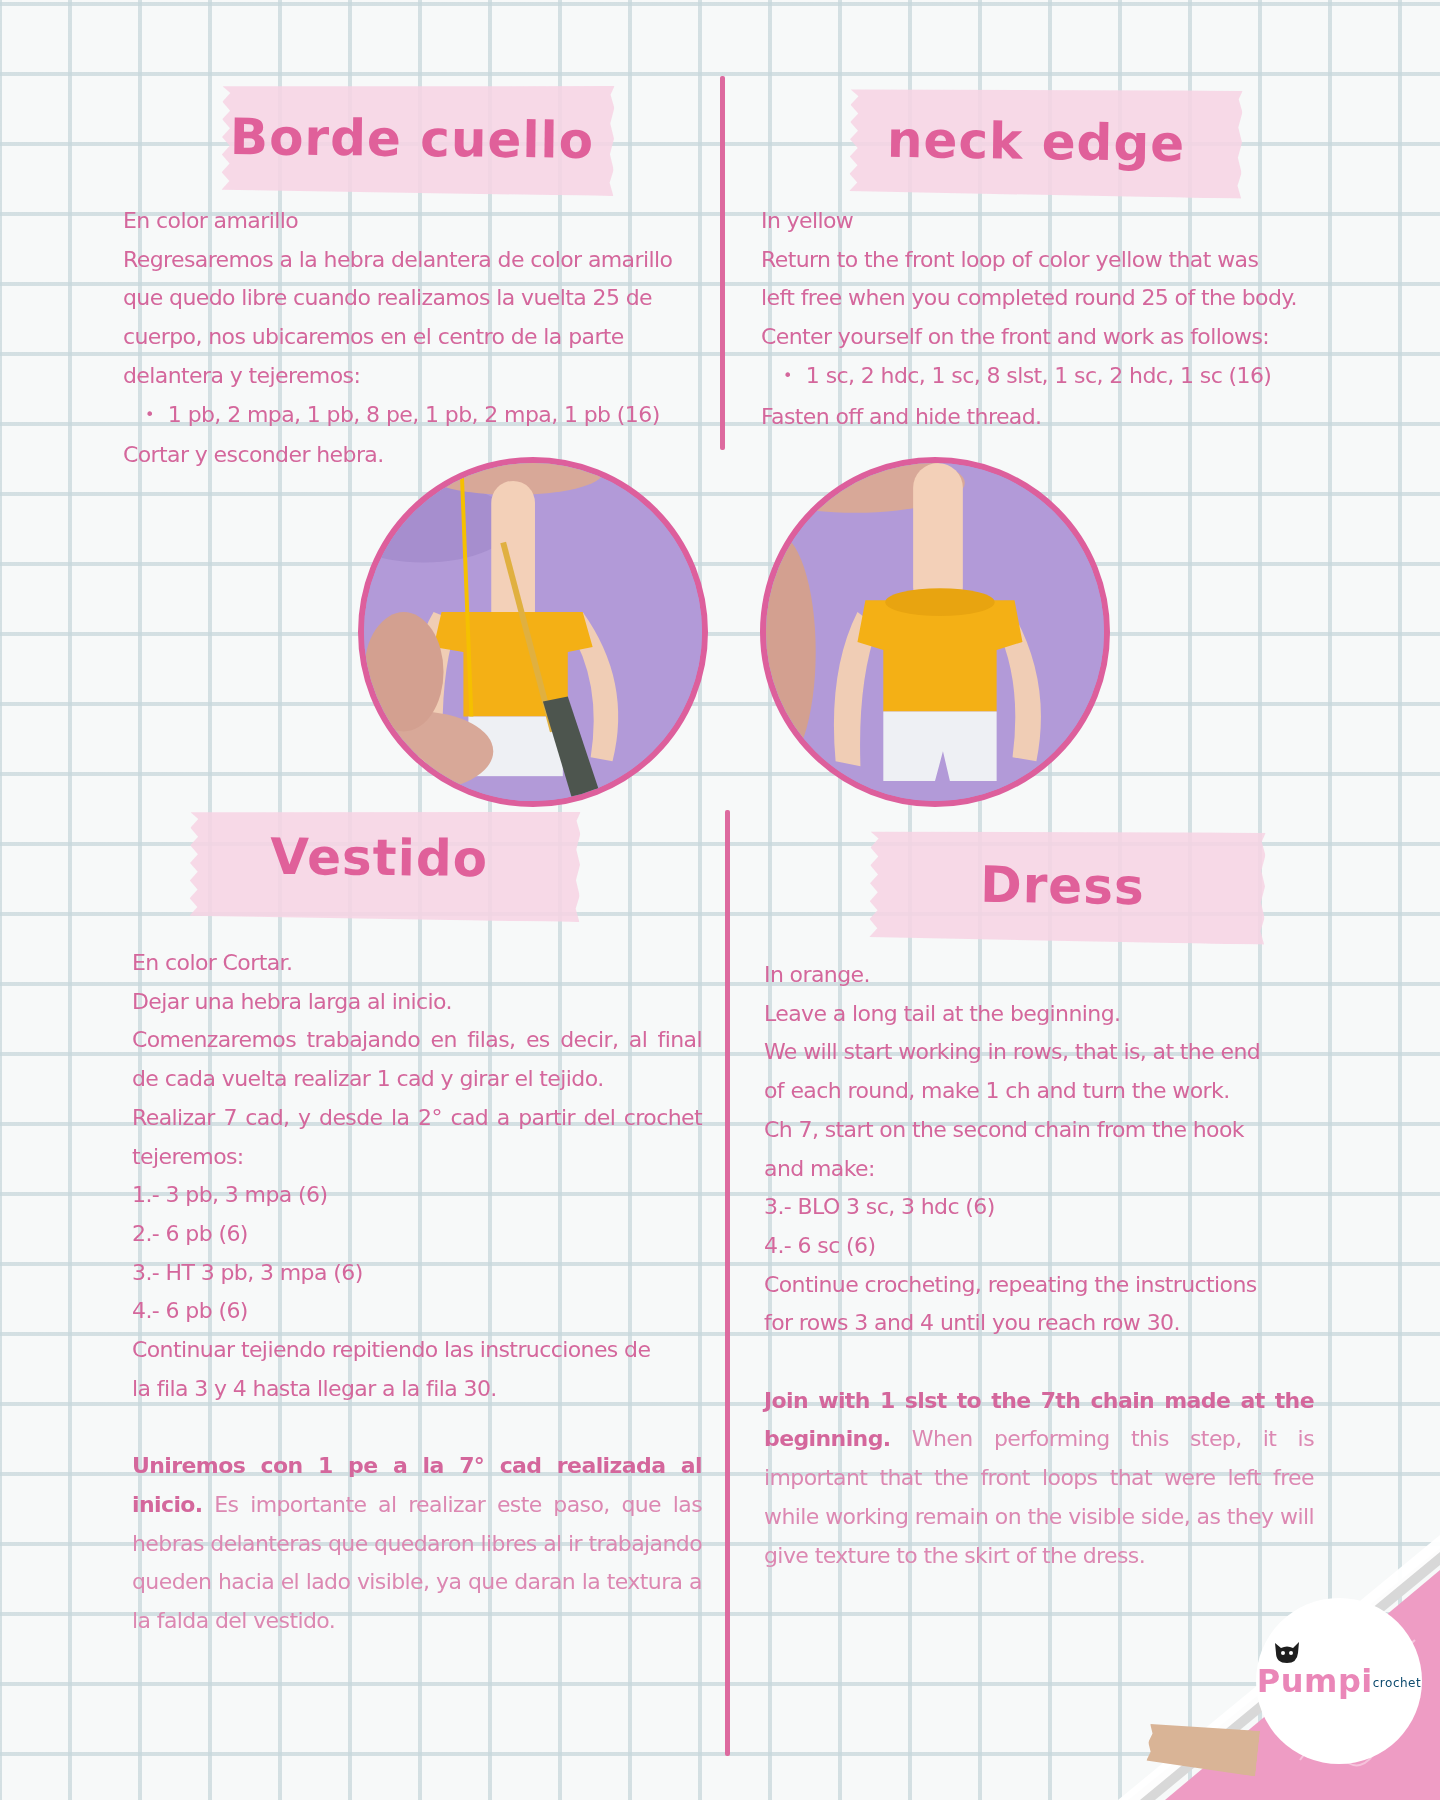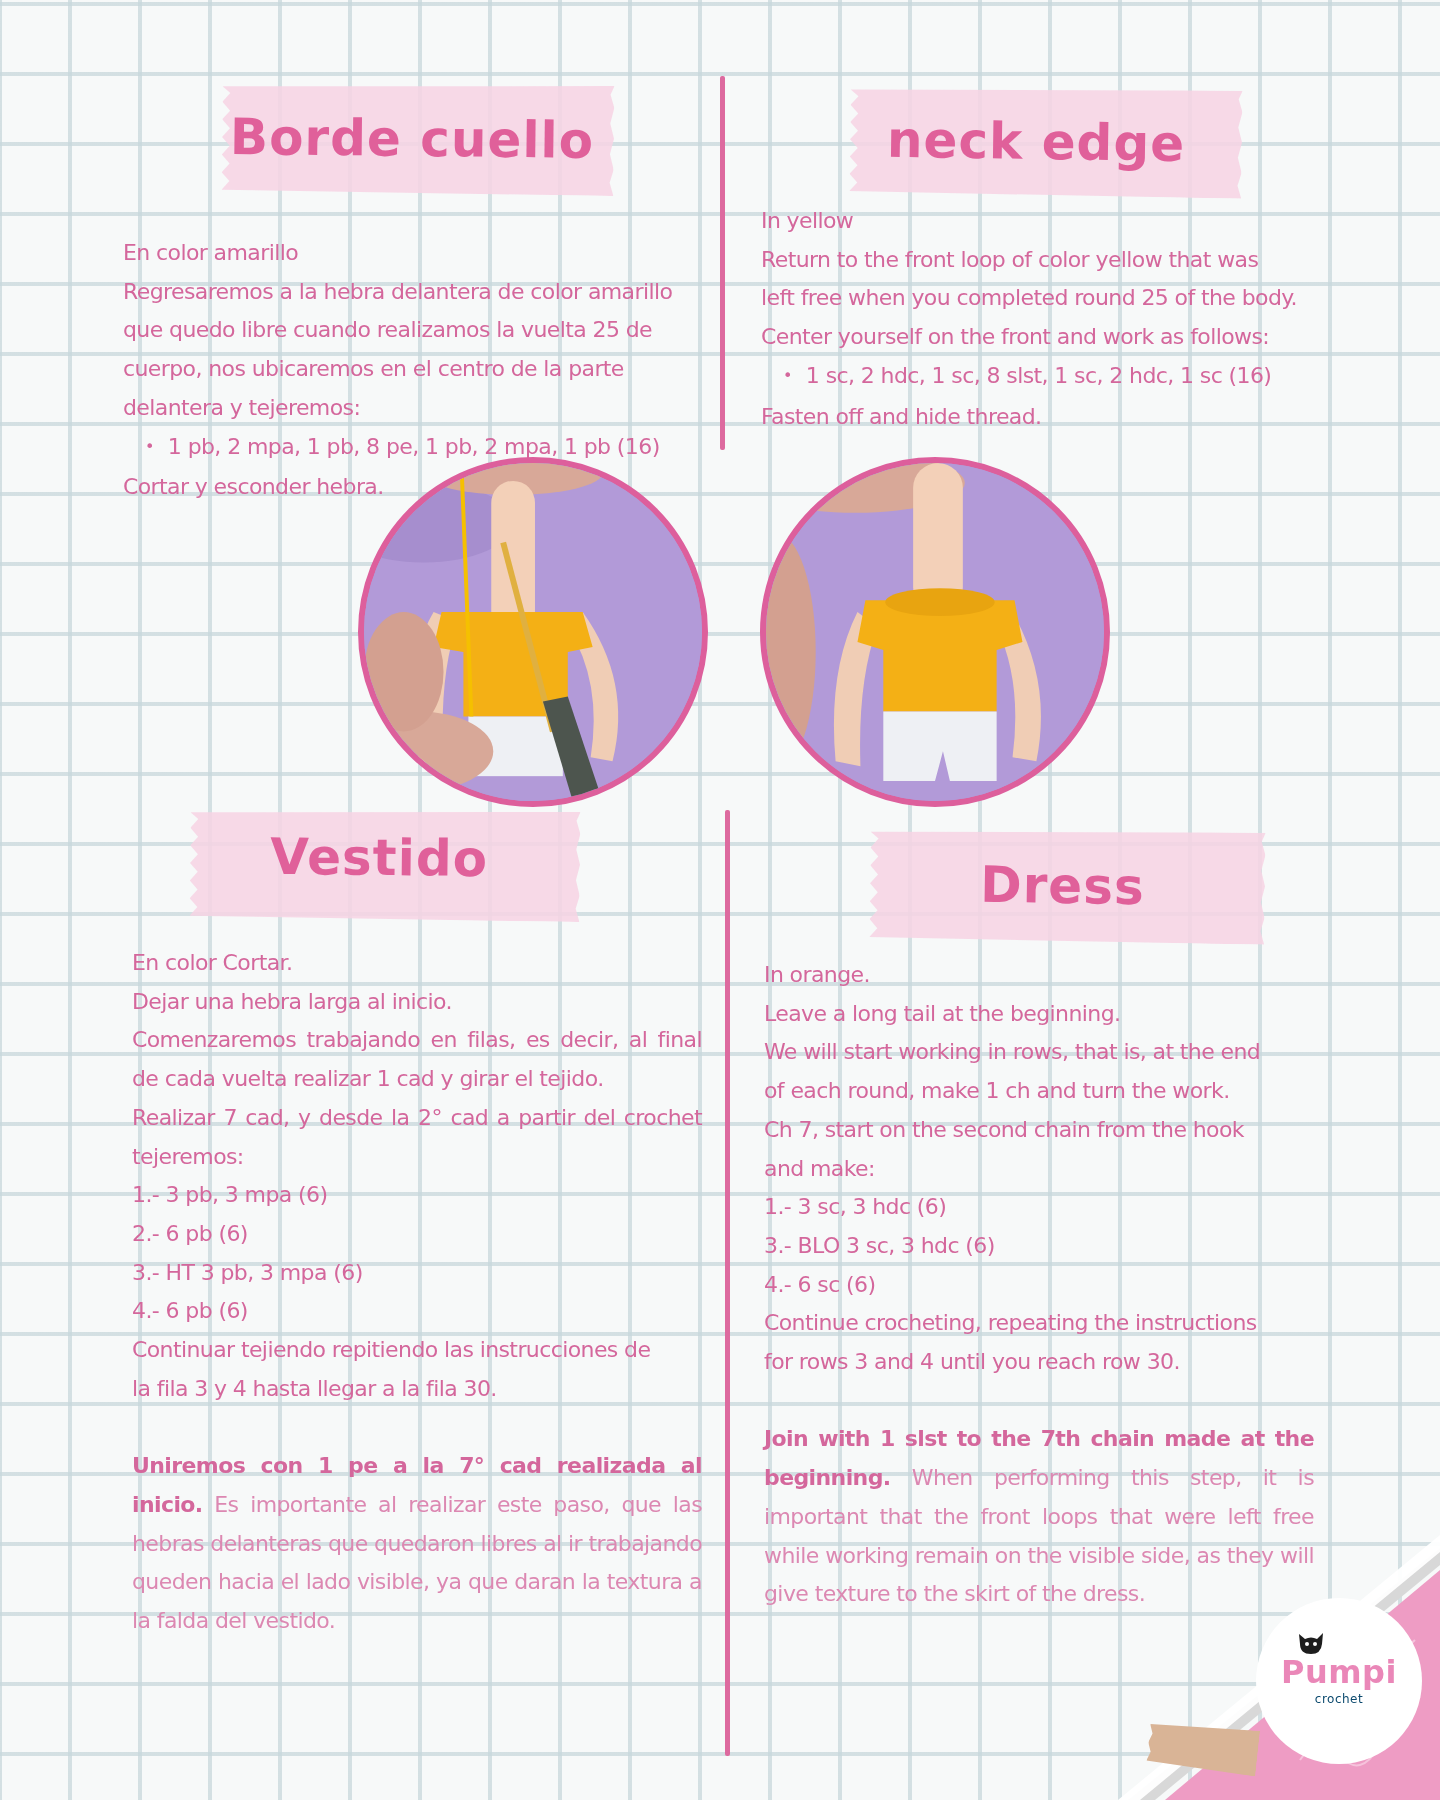--- a/index.html
+++ b/index.html
@@ -64,21 +64,21 @@
     position: absolute; right: 0; bottom: 0;
     width: 1440px; height: 1800px;
     pointer-events: none;
   }
   .logo-circle {
     position: absolute;
     left: 1256px; top: 1598px;
     width: 166px; height: 166px;
     border-radius: 50%;
     background: #ffffff;
-    display: flex; flex-direction: column; align-items: center; justify-content: center;
+    display: flex; align-items: center; justify-content: center;
   }
   .logo-brand {
     font-family: "DejaVu Sans", sans-serif;
     font-weight: bold;
     font-size: 32px;
     color: #ea87b8;
     line-height: 1;
     letter-spacing: 0.5px;
     position: relative;
   }
@@ -103,21 +103,21 @@
     clip-path: polygon(0% 10%, 3% 30%, 0% 50%, 3% 70%, 0% 90%, 100% 100%, 100% 0%);
   }
 </style>
 </head>
 <body>
 
 <div class="tape" style="left:222px; top:84px; width:392px; height:110px; transform:rotate(0.6deg);">
   <h1 style="margin-left:-12px;">Borde cuello</h1>
 </div>
 
-<div class="text-block" style="left:123px; top:202px; width:585px;margin-top:32px;">
+<div class="text-block" style="left:123px; top:202px; width:585px;">
   <p>En color amarillo</p>
   <p>Regresaremos a la hebra delantera de color amarillo</p>
   <p>que quedo libre cuando realizamos la vuelta 25 de</p>
   <p>cuerpo, nos ubicaremos en el centro de la parte</p>
   <p>delantera y tejeremos:</p>
   <p class="bullet">1 pb, 2 mpa, 1 pb, 8 pe, 1 pb, 2 mpa, 1 pb  (16)</p>
   <p>Cortar y esconder hebra.</p>
 </div>
 
 <div class="divider" style="left:720px; top:76px; height:374px;"></div>
@@ -206,21 +206,20 @@
   <h1 style="margin-left:-10px;">Dress</h1>
 </div>
 
 <div class="text-block" style="left:764px; top:956px; width:550px;">
   <p>In orange.</p>
   <p>Leave a long tail at the beginning.</p>
   <p>We will start working in rows, that is, at the end</p>
   <p>of each round, make 1 ch and turn the work.</p>
   <p>Ch 7, start on the second chain from the hook</p>
   <p>and make:</p>
-  <p>1.- 3 sc, 3 hdc (6)</p>
   <p>3.- BLO 3 sc, 3 hdc (6)</p>
   <p>4.- 6 sc (6)</p>
   <p>Continue crocheting, repeating the instructions</p>
   <p>for rows 3 and 4 until you reach row 30.</p>
   <div class="spacer"></div>
   <p class="justify"><span class="bold-part">Join with 1 slst to the 7th chain made at the beginning.</span><span class="light-part"> When performing this step, it is important that the front loops that were left free while working remain on the visible side, as they will give texture to the skirt of the dress.</span></p>
 </div>
 
 <svg class="corner" viewBox="0 0 1440 1800">
 

